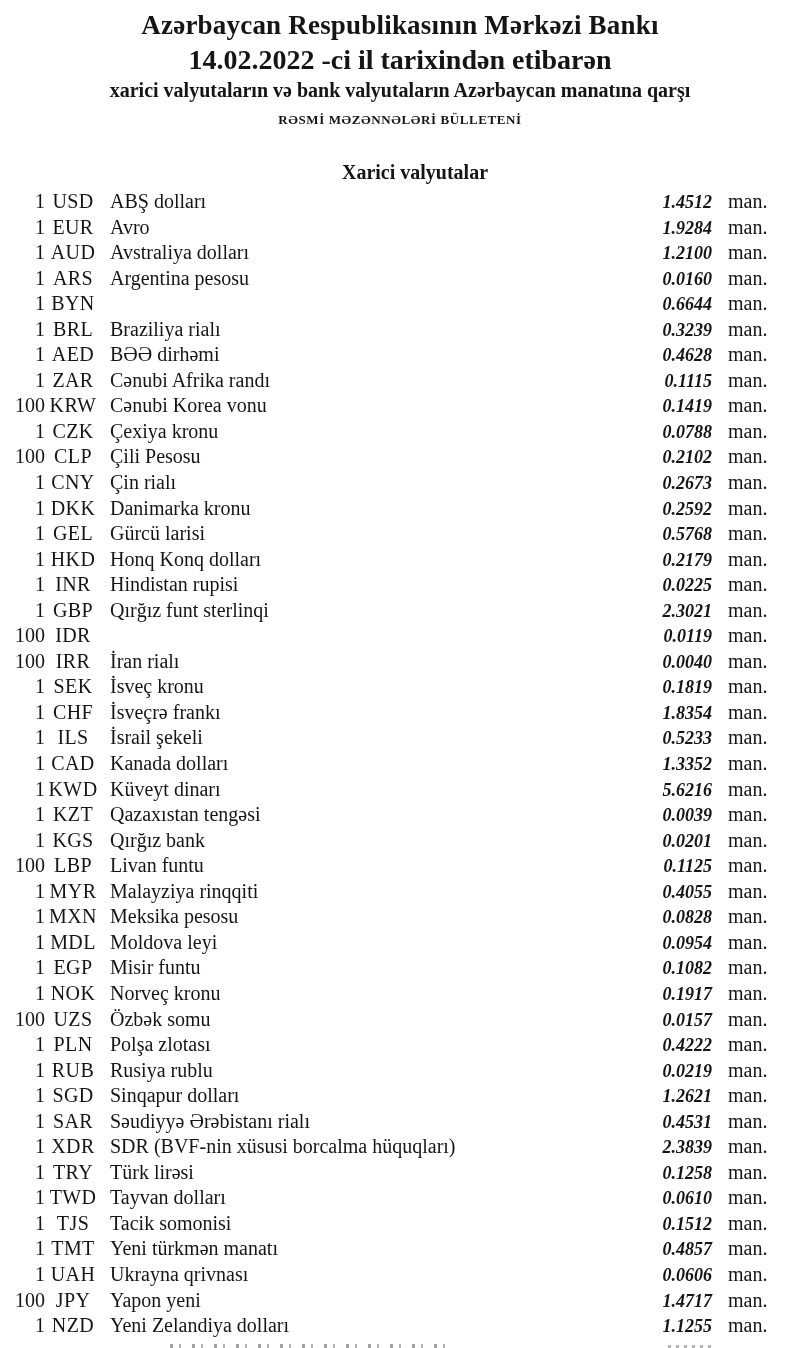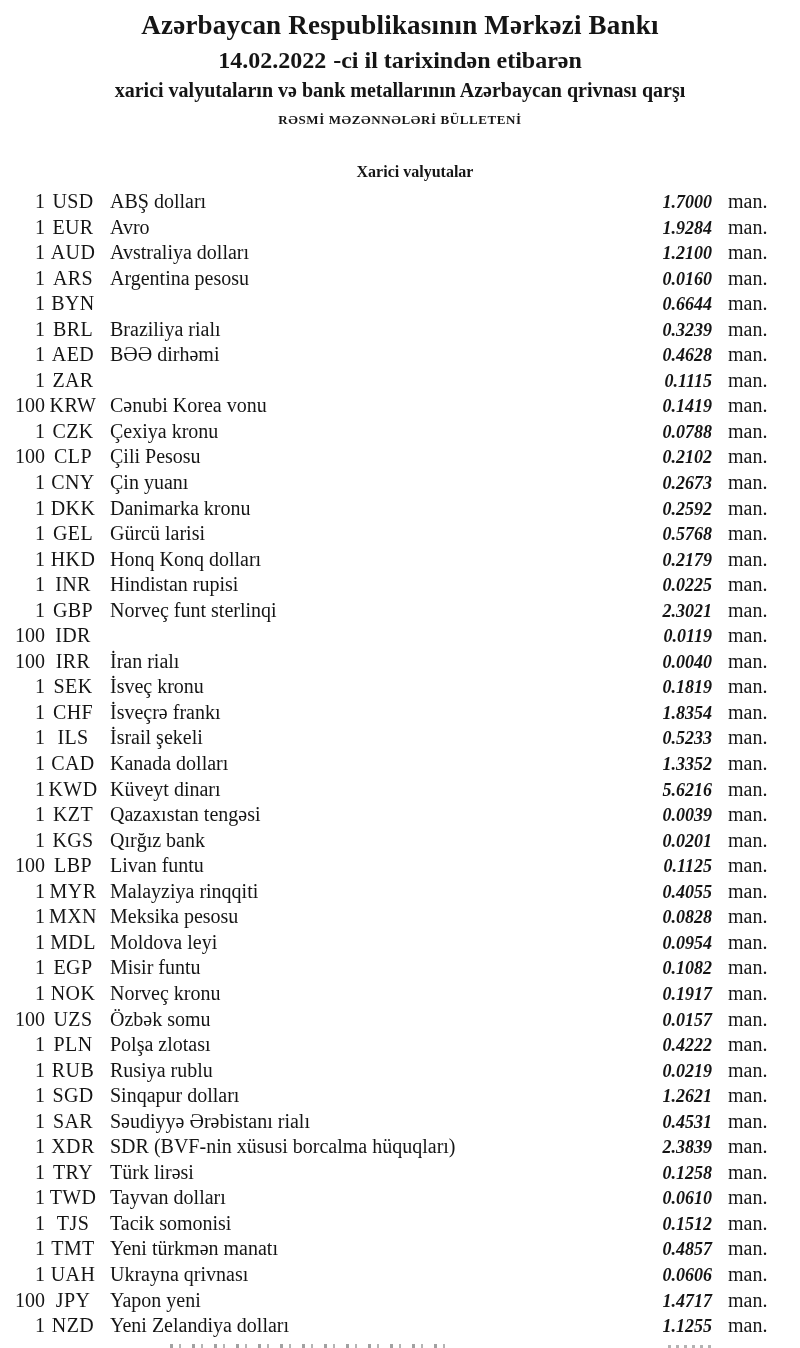--- a/index.html
+++ b/index.html
@@ -16,42 +16,42 @@
   .hdr { text-align: center; }
   .bank-name {
     margin: 8px 0 0 0;
     font-size: 27px;
     font-weight: bold;
     line-height: 34px;
     letter-spacing: 0.2px;
   }
   .date-line {
     margin-top: 7px;
-    font-size: 24px;
+    font-size: 28px;
     font-weight: bold;
     line-height: 22px;
   }
   .date-line .date { margin-right: 7px; }
   .scope-line {
     margin-top: 8px;
     font-size: 20px;
     font-weight: bold;
     line-height: 22px;
   }
   .bulletin-title {
     margin-top: 8px;
     font-size: 13px;
     font-weight: bold;
     line-height: 22px;
     letter-spacing: 0.6px;
   }
   .section-title {
     margin-top: 28px;
     text-align: center;
-    font-size: 16px;
+    font-size: 20px;
     font-weight: bold;
     line-height: 26px;
     padding-left: 30px;
   }
   .rates-table { margin-top: 5px; }
   .row {
     display: flex;
     align-items: baseline;
     height: 25.55px;
     font-size: 20px;
@@ -97,32 +97,32 @@
 </head>
 <body>
 
 <div class="page">
 
   <header class="hdr">
     <h1 class="bank-name">Azərbaycan Respublikasının Mərkəzi Bankı</h1>
     <div class="date-line">
       <span class="date">14.02.2022</span><span>-ci il tarixindən etibarən</span>
     </div>
-    <div class="scope-line">xarici valyutaların və bank metallarının Azərbaycan qrivnası qarşı</div>
+    <div class="scope-line">xarici valyutaların və bank valyutaların Azərbaycan manatına qarşı</div>
     <div class="bulletin-title">RƏSMİ MƏZƏNNƏLƏRİ BÜLLETENİ</div>
   </header>
 
   <div class="section-title">Xarici valyutalar</div>
 
   <div class="rates-table" id="rates-table">
   <div class="row">
     <span class="qty">1</span>
     <span class="code">USD</span>
     <span class="name">ABŞ dolları</span>
-    <span class="rate">1.7000</span>
+    <span class="rate">1.4512</span>
     <span class="unit">man.</span>
   </div>
 
   <div class="row">
     <span class="qty">1</span>
     <span class="code">EUR</span>
     <span class="name">Avro</span>
     <span class="rate">1.9284</span>
     <span class="unit">man.</span>
   </div>
@@ -162,20 +162,21 @@
     <span class="qty">1</span>
     <span class="code">AED</span>
     <span class="name">BƏƏ dirhəmi</span>
     <span class="rate">0.4628</span>
     <span class="unit">man.</span>
   </div>
 
   <div class="row">
     <span class="qty">1</span>
     <span class="code">ZAR</span>
+    <span class="name">Cənubi Afrika randı</span>
     <span class="rate">0.1115</span>
     <span class="unit">man.</span>
   </div>
 
   <div class="row">
     <span class="qty">100</span>
     <span class="code">KRW</span>
     <span class="name">Cənubi Korea vonu</span>
     <span class="rate">0.1419</span>
     <span class="unit">man.</span>
@@ -193,21 +194,21 @@
     <span class="qty">100</span>
     <span class="code">CLP</span>
     <span class="name">Çili Pesosu</span>
     <span class="rate">0.2102</span>
     <span class="unit">man.</span>
   </div>
 
   <div class="row">
     <span class="qty">1</span>
     <span class="code">CNY</span>
-    <span class="name">Çin yuanı</span>
+    <span class="name">Çin rialı</span>
     <span class="rate">0.2673</span>
     <span class="unit">man.</span>
   </div>
 
   <div class="row">
     <span class="qty">1</span>
     <span class="code">DKK</span>
     <span class="name">Danimarka kronu</span>
     <span class="rate">0.2592</span>
     <span class="unit">man.</span>
@@ -233,21 +234,21 @@
     <span class="qty">1</span>
     <span class="code">INR</span>
     <span class="name">Hindistan rupisi</span>
     <span class="rate">0.0225</span>
     <span class="unit">man.</span>
   </div>
 
   <div class="row">
     <span class="qty">1</span>
     <span class="code">GBP</span>
-    <span class="name">Norveç funt sterlinqi</span>
+    <span class="name">Qırğız funt sterlinqi</span>
     <span class="rate">2.3021</span>
     <span class="unit">man.</span>
   </div>
 
   <div class="row">
     <span class="qty">100</span>
     <span class="code">IDR</span>
     <span class="rate">0.0119</span>
     <span class="unit">man.</span>
   </div>

